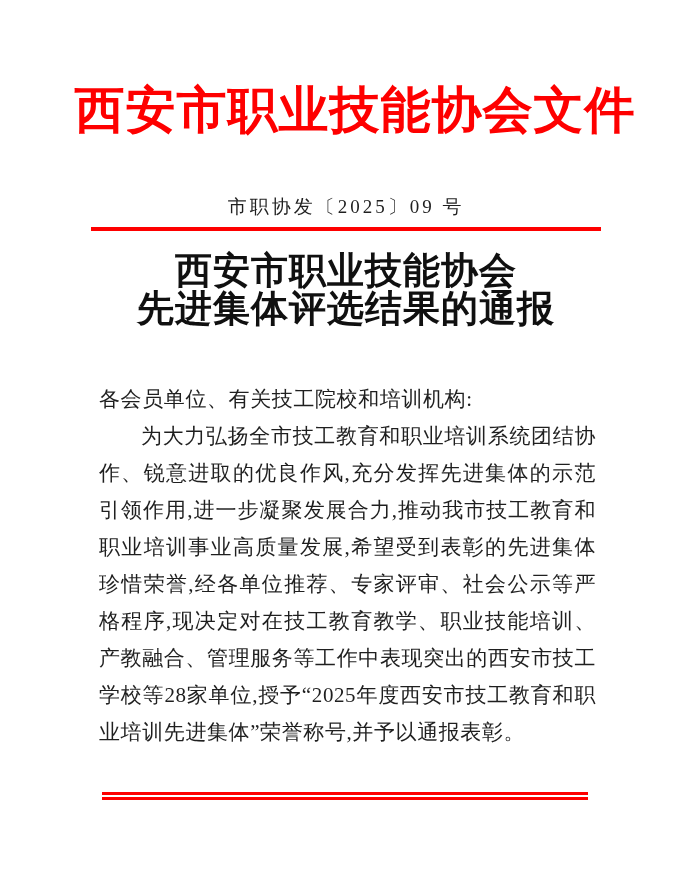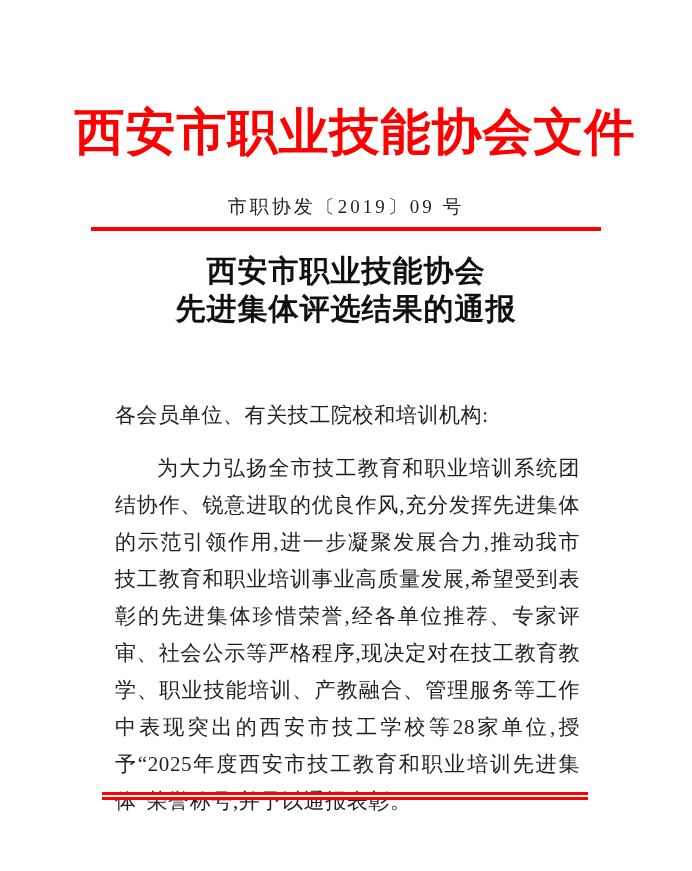--- a/index.html
+++ b/index.html
@@ -22,21 +22,20 @@
     top: 80px;
     left: 18px;
     right: 0;
     text-align: center;
     color: #fe0000;
     font-size: 50px;
     font-weight: bold;
     letter-spacing: 1px;
     line-height: 60px;
     white-space: nowrap;
-    margin-top: 22px;
   }
   .doc-number {
     position: absolute;
     top: 194px;
     left: 0;
     right: 0;
     text-align: center;
     font-size: 19px;
     letter-spacing: 3px;
     color: #1f1f1f;
@@ -49,42 +48,42 @@
     height: 4px;
     background: #fe0000;
   }
   .doc-title {
     position: absolute;
     top: 252px;
     left: 40px;
     right: 40px;
     margin: 0;
     text-align: center;
-    font-size: 30px;
+    font-size: 37px;
     font-weight: bold;
     line-height: 38px;
     color: #101010;
   }
   .doc-title .t-line {
     display: block;
     letter-spacing: 1px;
   }
   .body-text {
     position: absolute;
     top: 381px;
     left: 99px;
     width: 497px;
     font-size: 21px;
     line-height: 37px;
     letter-spacing: 0.6px;
     text-align: justify;
     color: #1f1f1f;
   }
   .body-text p {
-    margin: 16px;
+    margin: 0;
   }
   .body-text .para {
     text-indent: 2em;
   }
   .footer-line {
     position: absolute;
     top: 792px;
     left: 102px;
     width: 486px;
     height: 2px;
@@ -94,21 +93,21 @@
     border-bottom: 3px solid #fe0000;
   }
 </style>
 </head>
 <body>
 
 <div class="page">
 
   <div class="org-title">西安市职业技能协会文件</div>
 
-  <div class="doc-number">市职协发〔2019〕09 号</div>
+  <div class="doc-number">市职协发〔2025〕09 号</div>
 
   <div class="red-line"></div>
 
   <h1 class="doc-title">
     <span class="t-line">西安市职业技能协会</span>
     <span class="t-line">先进集体评选结果的通报</span>
   </h1>
 
   <div class="body-text">
     <p class="salutation">各会员单位、有关技工院校和培训机构:</p>

